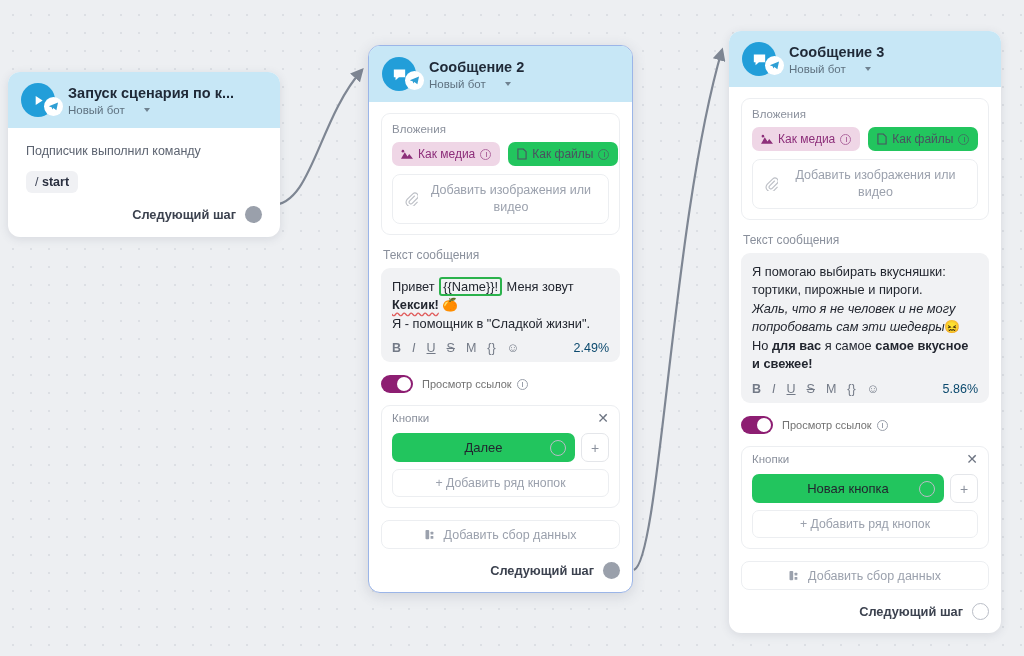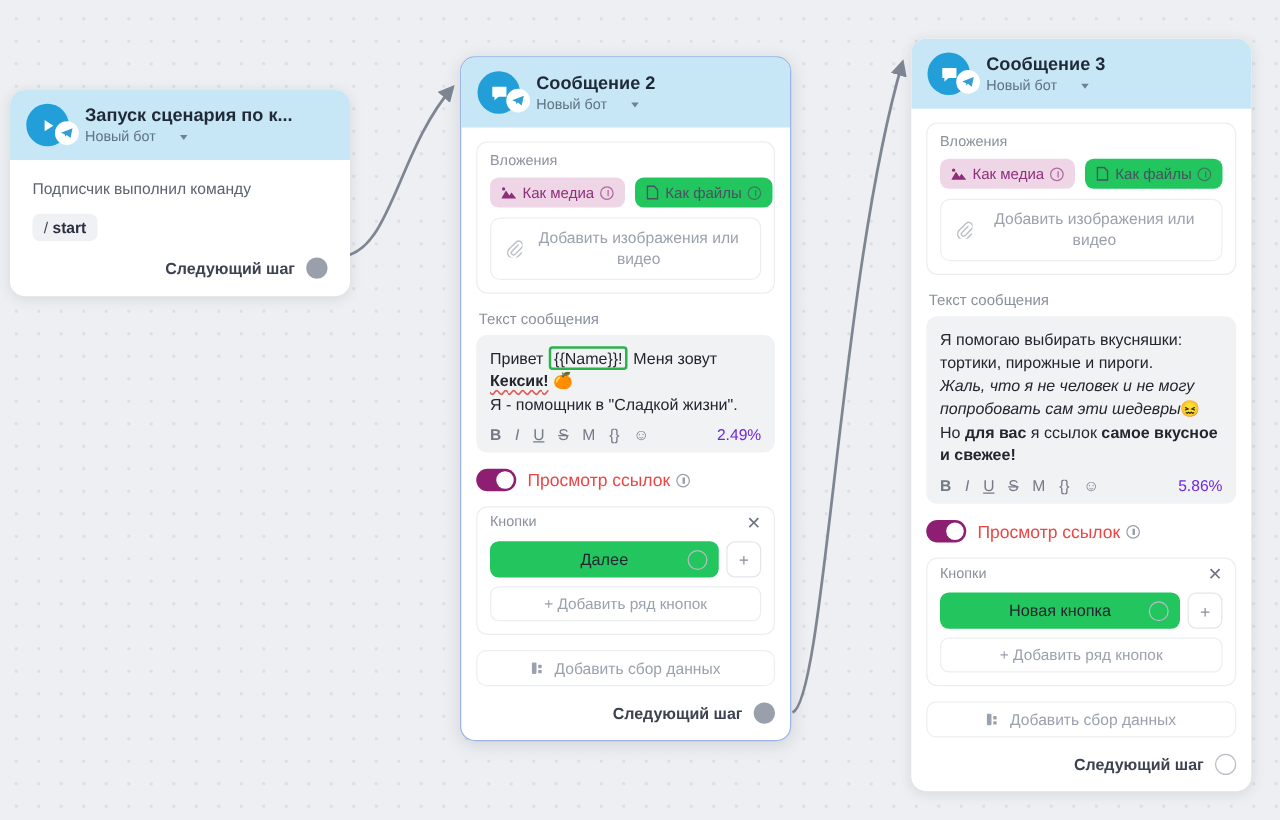--- a/index.html
+++ b/index.html
@@ -205,21 +205,21 @@
     font-size: 12.5px;
     color: #737a87;
   }
   .fmt-icons span { line-height: 1; }
   .fmt-i { font-style: italic; }
   .fmt-u { text-decoration: underline; }
   .fmt-s { text-decoration: line-through; }
   .pct {
     margin-left: auto;
     font-size: 12.5px;
-    color: #6d28d9;
+    color: #0c4a6e;
     text-align: center;
   }
 
   .toggle-row {
     display: flex;
     align-items: center;
     gap: 9px;
     margin-top: 13px;
   }
   .switch {
@@ -230,22 +230,22 @@
     flex: 0 0 auto;
   }
   .switch .knob {
     position: absolute;
     right: 2px; top: 2px;
     width: 14px; height: 14px;
     border-radius: 50%;
     background: #fff;
   }
   .toggle-label {
-    font-size: 14px;
-    color: #ef4444;
+    font-size: 11px;
+    color: #737373;
     display: flex; align-items: center; gap: 5px;
   }
   .info-gray {
     display: inline-block;
     width: 11px; height: 11px;
     border: 1.1px solid #9aa0ab;
     border-radius: 50%;
     position: relative;
   }
   .info-gray::after {
@@ -568,21 +568,21 @@
           <div class="dz-text">Добавить изображения или видео</div>
         </div>
       </div>
 
       <div class="field-label">Текст сообщения</div>
 
       <div class="msgbox">
         <div class="msgtext">
           <span>Я помогаю выбирать вкусняшки: тортики, пирожные и пироги.</span><br>
           <i>Жаль, что я не человек и не могу попробовать сам эти шедевры</i><span>😖</span><br>
-          <span>Но </span><b>для вас</b><span> я ссылок </span><b>самое вкусное и свежее!</b>
+          <span>Но </span><b>для вас</b><span> я самое </span><b>самое вкусное и свежее!</b>
         </div>
         <div class="fmtbar">
           <div class="fmt-icons">
             <span style="font-weight:bold;">B</span>
             <span class="fmt-i">I</span>
             <span class="fmt-u">U</span>
             <span class="fmt-s">S</span>
             <span>M</span>
             <span>{}</span>
             <span>☺</span>

